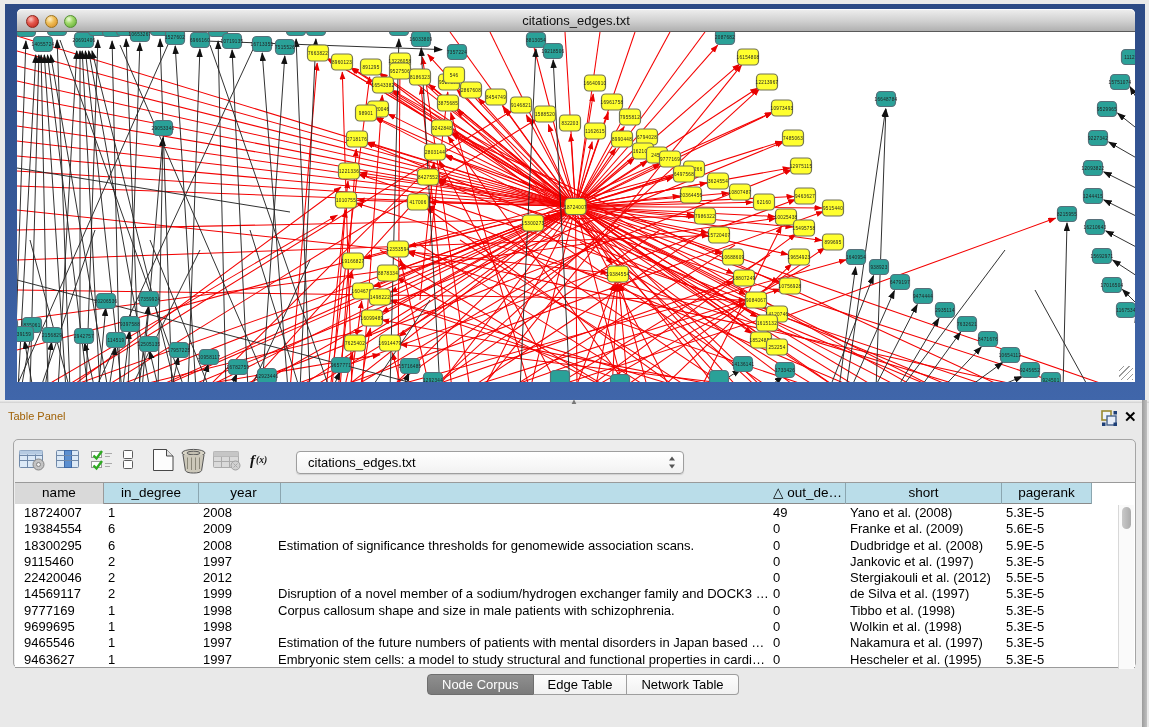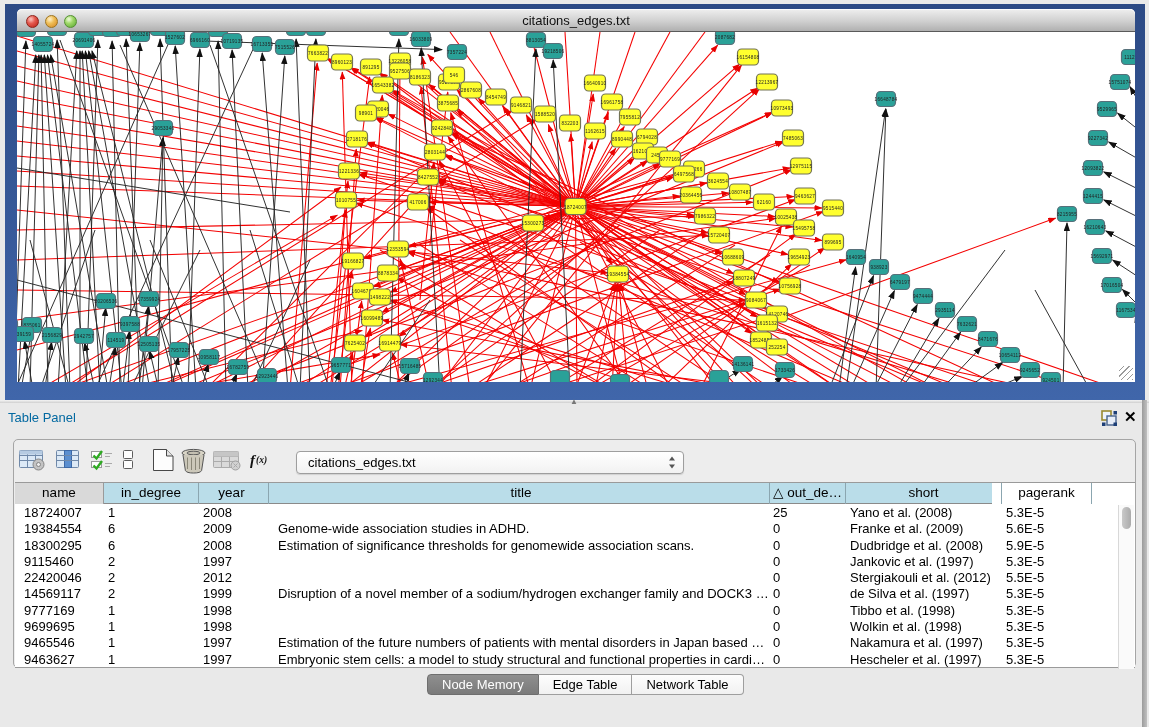--- a/index.html
+++ b/index.html
@@ -10,33 +10,33 @@
 .tl{position:absolute;top:5.5px;width:13px;height:13px;border-radius:50%}
 #tl1{left:8.5px;background:radial-gradient(circle at 35% 30%,#f7b3ac 8%,#e55b50 40%,#c93428 78%,#9c251b);border:1px solid #8e231a}
 #tl2{left:27.5px;background:radial-gradient(circle at 35% 30%,#fce8b8 8%,#efbf58 40%,#df9a35 78%,#b37318);border:1px solid #9d741f}
 #tl3{left:46.5px;background:radial-gradient(circle at 35% 30%,#e1f5c8 8%,#9fd868 40%,#71b844 78%,#4e8f27);border:1px solid #549032}
 #canvas{position:absolute;left:0;top:23px;width:1118px;height:350px;background:#fff;overflow:hidden}
 #grip{position:absolute;right:2px;bottom:2px;width:14px;height:14px;background:
  repeating-linear-gradient(135deg,transparent 0 3px,#9a9a9a 3px 4px)}
 #panel{position:absolute;left:0;top:400px;width:1149px;height:327px;background:#e9e9e9}
 #pdiv{position:absolute;left:0;top:0;width:1149px;height:3px;background:linear-gradient(#f5f5f5,#cfcfcf)}
 #caret{position:absolute;left:570px;top:-1px;width:10px;height:6px;color:#777;font-size:8px;line-height:6px}
-#ptitle{position:absolute;left:8px;top:10px;font-size:13px;color:#0369a1}
+#ptitle{position:absolute;left:8px;top:10px;font-size:11px;color:#a16207}
 #pclose{position:absolute;left:1124px;top:8px;font-size:15px;font-weight:bold;color:#000}
 #pfloat{position:absolute;left:1101px;top:10px}
 #pbox{position:absolute;left:13px;top:39px;width:1123px;height:229px;border:1px solid #a5a5a5;border-radius:5px;background:#ededed}
 #toolbar{position:absolute;left:5px;top:7px;width:1115px;height:30px}
 #combo{position:absolute;left:277px;top:4px;width:388px;height:23px;background:linear-gradient(#ffffff,#f2f2f2);border:1px solid #9e9e9e;border-radius:4px;font-size:13px;color:#000;line-height:21px;padding-left:11px;box-shadow:0 1px 1px rgba(0,0,0,.12)}
 #combo svg{position:absolute;right:7px;top:3px}
 #tblwrap{position:absolute;left:1px;top:42px;width:1120px;height:186px;background:#fff;border-top:1px solid #9a9a9a;border-bottom:1px solid #9a9a9a}
-#thead{position:absolute;left:0;top:0;width:977px;height:21px;background:#badde9;border-bottom:1px solid #8a8a8a}
+#thead{position:absolute;left:0;top:0;width:1077px;height:21px;background:#badde9;border-bottom:1px solid #8a8a8a}
 .th{position:absolute;top:0;height:21px;border-right:1px solid #8ba6b0;font-size:13.5px;text-align:center;line-height:20px;color:#000}
 #th0{left:0;width:89px;background:#d9d9d9;border-right:1px solid #9a9a9a}
 #th1{left:89px;width:95px}
-#th2{left:180px;width:74px}
+#th2{left:192px;width:74px}
 #th3{left:258px;width:497px}
 #th4{left:755px;width:76px}
 #th5{left:831px;width:156px}
 #th6{left:987px;width:90px}
 #tbody{position:absolute;left:0;top:22px;width:1077px;height:163px;font-size:13px;color:#000}
 .tr{position:relative;height:16.3px;line-height:16.3px;white-space:nowrap}
 .tr div{position:absolute;overflow:hidden;text-overflow:ellipsis}
 .c0{left:9px;width:82px}
 .c1{left:93px;width:90px}
 .c2{left:188px;width:70px}
@@ -974,39 +974,37 @@
           <div id="combo">citations_edges.txt<svg width="8" height="15" viewBox="0 0 8 15">
               <path d="M4 1.5 L7 5.5 H1 z" fill="#555"></path>
               <path d="M4 13.5 L7 9.5 H1 z" fill="#555"></path>
             </svg></div>
         </div>
     <div id="tblwrap">
       <div id="thead">
         <div class="th" id="th0">name</div>
         <div class="th" id="th1">in_degree</div>
         <div class="th" id="th2">year</div>
-        <div class="th" id="th3">title</div>
         <div class="th" id="th4">△ out_de…</div>
         <div class="th" id="th5">short</div>
         <div class="th" id="th6">pagerank</div>
       </div>
       <div id="tbody">
             <div class="tr">
               <div class="c0">18724007</div>
               <div class="c1">1</div>
               <div class="c2">2008</div>
-              <div class="c4">25</div>
+              <div class="c4">49</div>
               <div class="c5">Yano et al. (2008)</div>
               <div class="c6">5.3E-5</div>
             </div>
             <div class="tr">
               <div class="c0">19384554</div>
               <div class="c1">6</div>
               <div class="c2">2009</div>
-              <div class="c3">Genome-wide association studies in ADHD.</div>
               <div class="c4">0</div>
               <div class="c5">Franke et al. (2009)</div>
               <div class="c6">5.6E-5</div>
             </div>
             <div class="tr">
               <div class="c0">18300295</div>
               <div class="c1">6</div>
               <div class="c2">2008</div>
               <div class="c3">Estimation of significance thresholds for genomewide association scans.</div>
               <div class="c4">0</div>
@@ -1035,20 +1033,21 @@
               <div class="c2">1999</div>
               <div class="c3">Disruption of a novel member of a sodium/hydrogen exchanger family and DOCK3 is mutated in</div>
               <div class="c4">0</div>
               <div class="c5">de Silva et al. (1997)</div>
               <div class="c6">5.3E-5</div>
             </div>
             <div class="tr">
               <div class="c0">9777169</div>
               <div class="c1">1</div>
               <div class="c2">1998</div>
+              <div class="c3">Corpus callosum shape and size in male patients with schizophrenia.</div>
               <div class="c4">0</div>
               <div class="c5">Tibbo et al. (1998)</div>
               <div class="c6">5.3E-5</div>
             </div>
             <div class="tr">
               <div class="c0">9699695</div>
               <div class="c1">1</div>
               <div class="c2">1998</div>
               <div class="c4">0</div>
               <div class="c5">Wolkin et al. (1998)</div>
@@ -1062,28 +1061,28 @@
               <div class="c4">0</div>
               <div class="c5">Nakamura et al. (1997)</div>
               <div class="c6">5.3E-5</div>
             </div>
             <div class="tr">
               <div class="c0">9463627</div>
               <div class="c1">1</div>
               <div class="c2">1997</div>
               <div class="c3">Embryonic stem cells: a model to study structural and functional properties in cardiomyocytes</div>
               <div class="c4">0</div>
-              <div class="c5">Hescheler et al. (1997)</div>
+              <div class="c5">Hescheler et al. (1995)</div>
               <div class="c6">5.3E-5</div>
             </div>
           </div>
       <div id="vscroll">
             <div id="vthumb"></div>
           </div>
     </div>
   </div>
   <div id="tabs">
-    <div class="tab" id="tab1">Node Memory</div>
+    <div class="tab" id="tab1">Node Corpus</div>
     <div class="tab" id="tab2">Edge Table</div>
     <div class="tab" id="tab3">Network Table</div>
   </div>
   <div id="redge"></div>
  </div>
 </div>
 </body></html>

